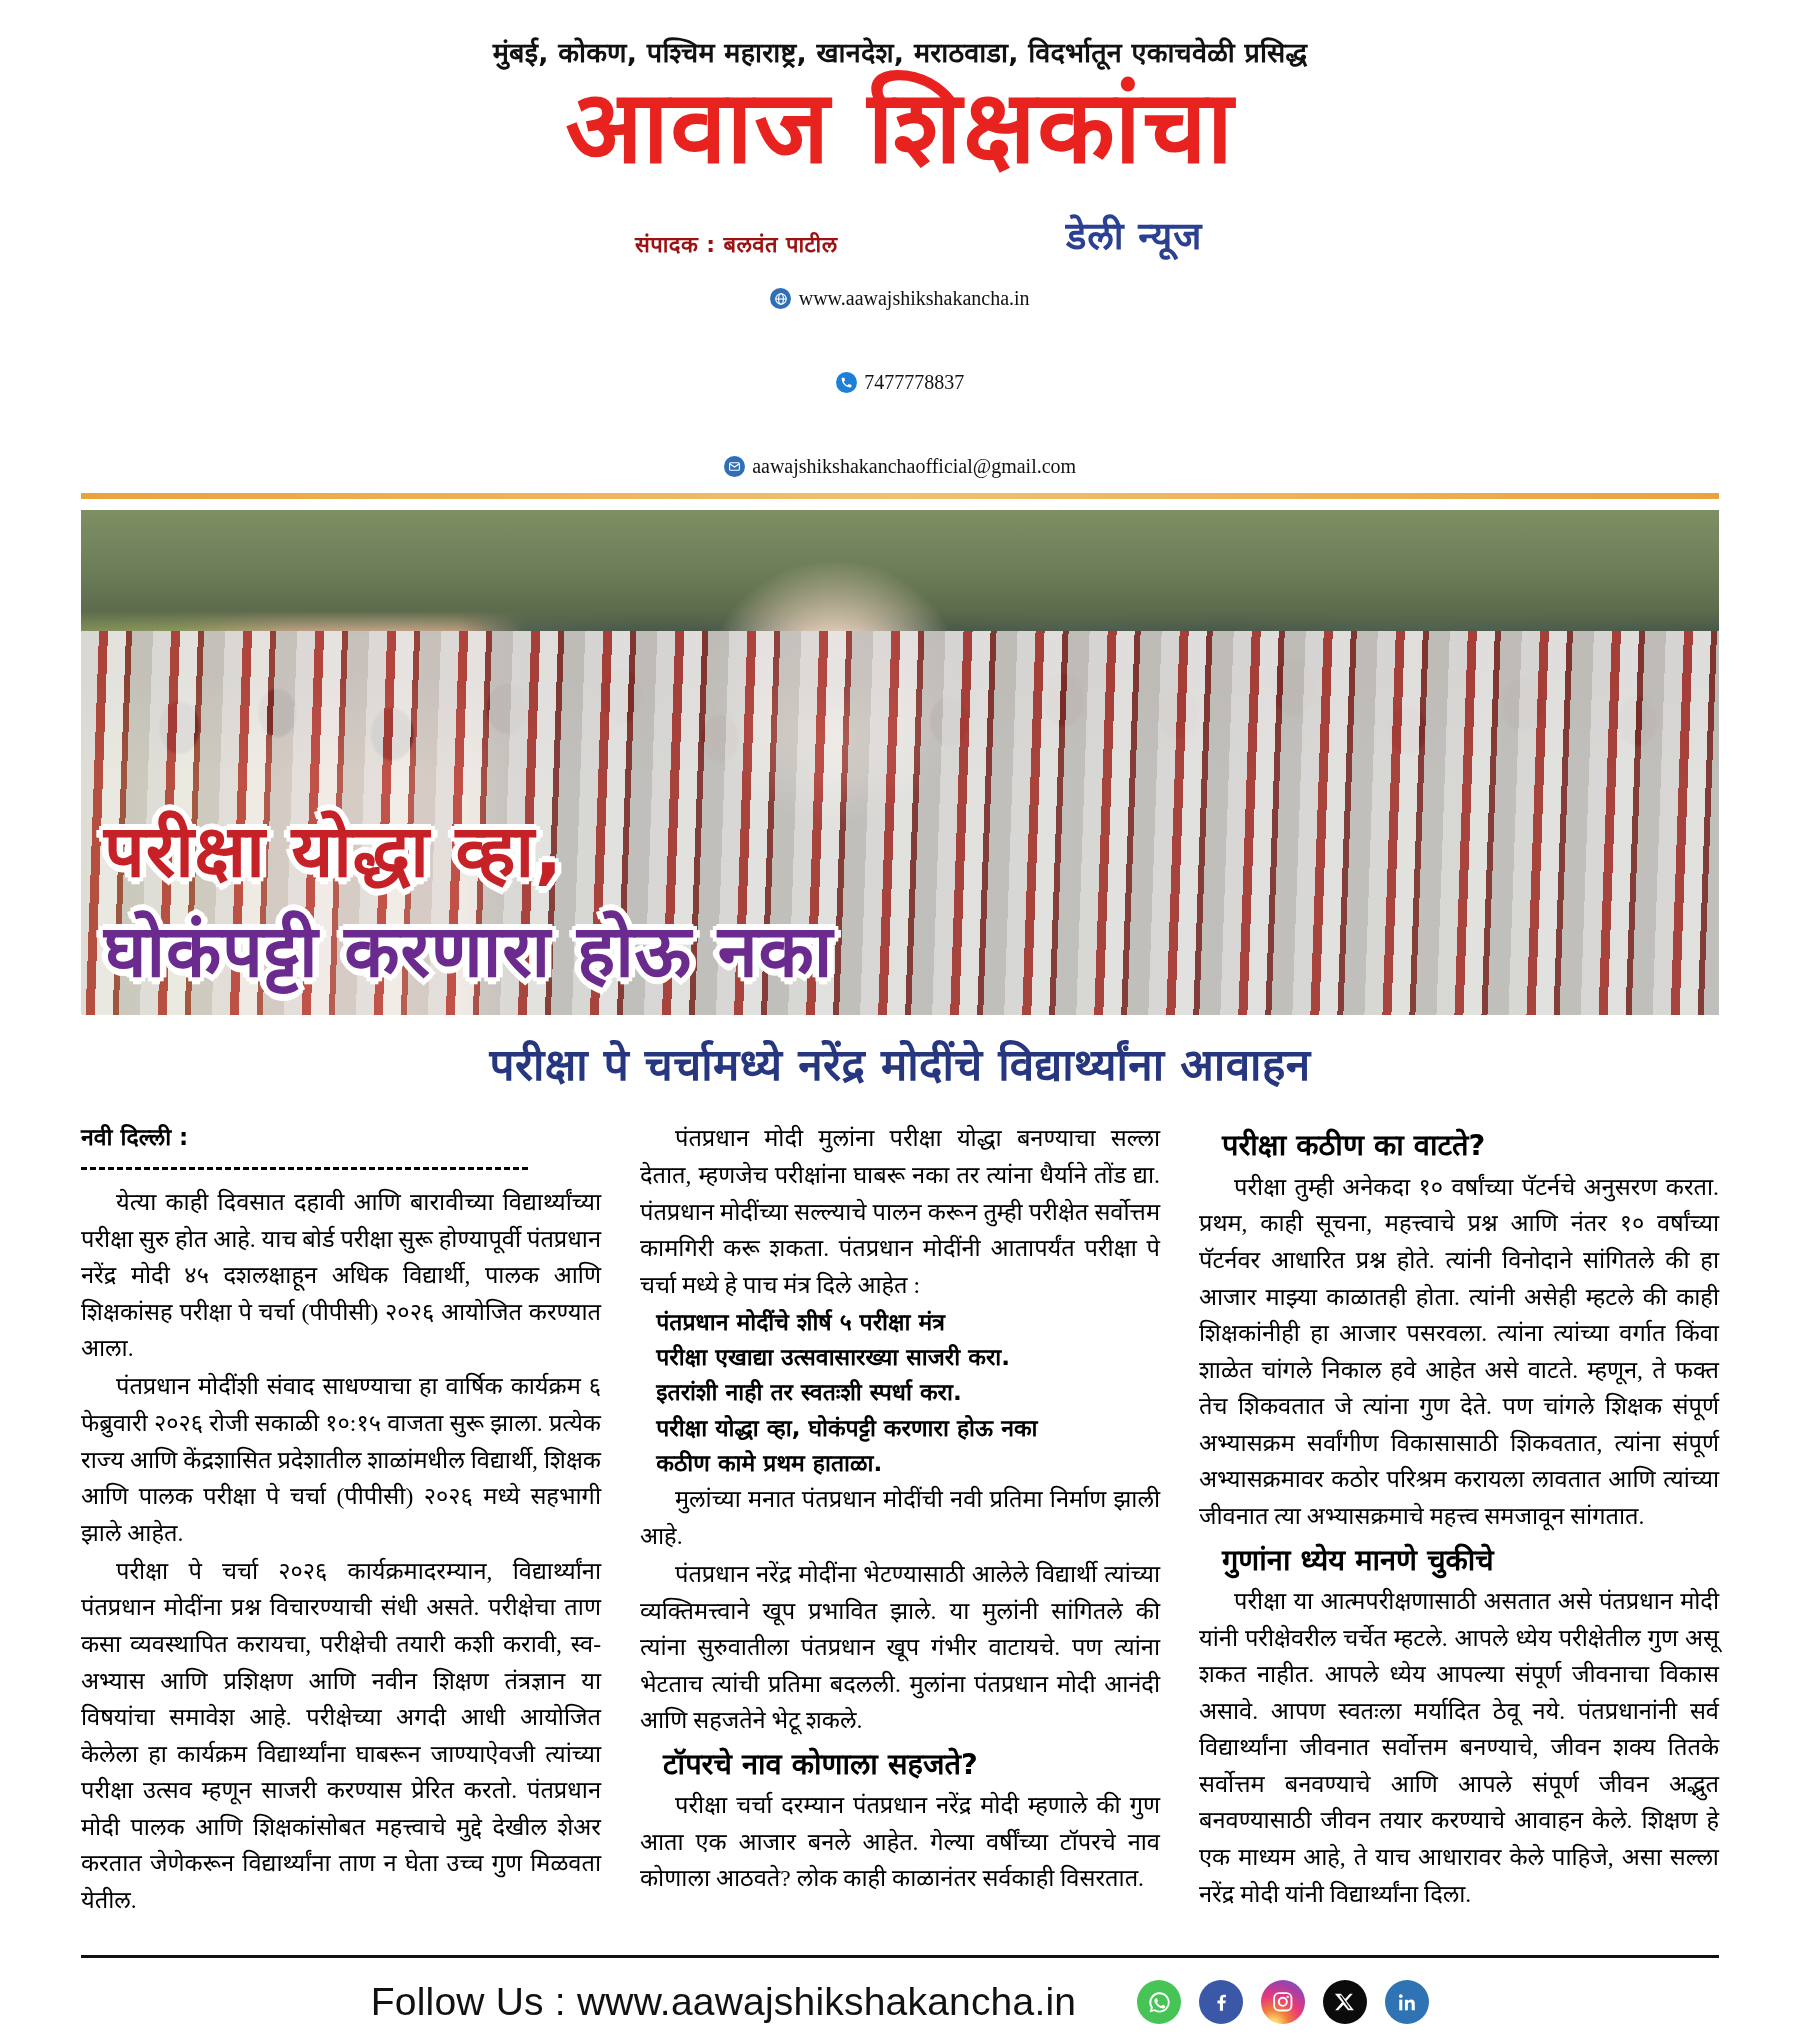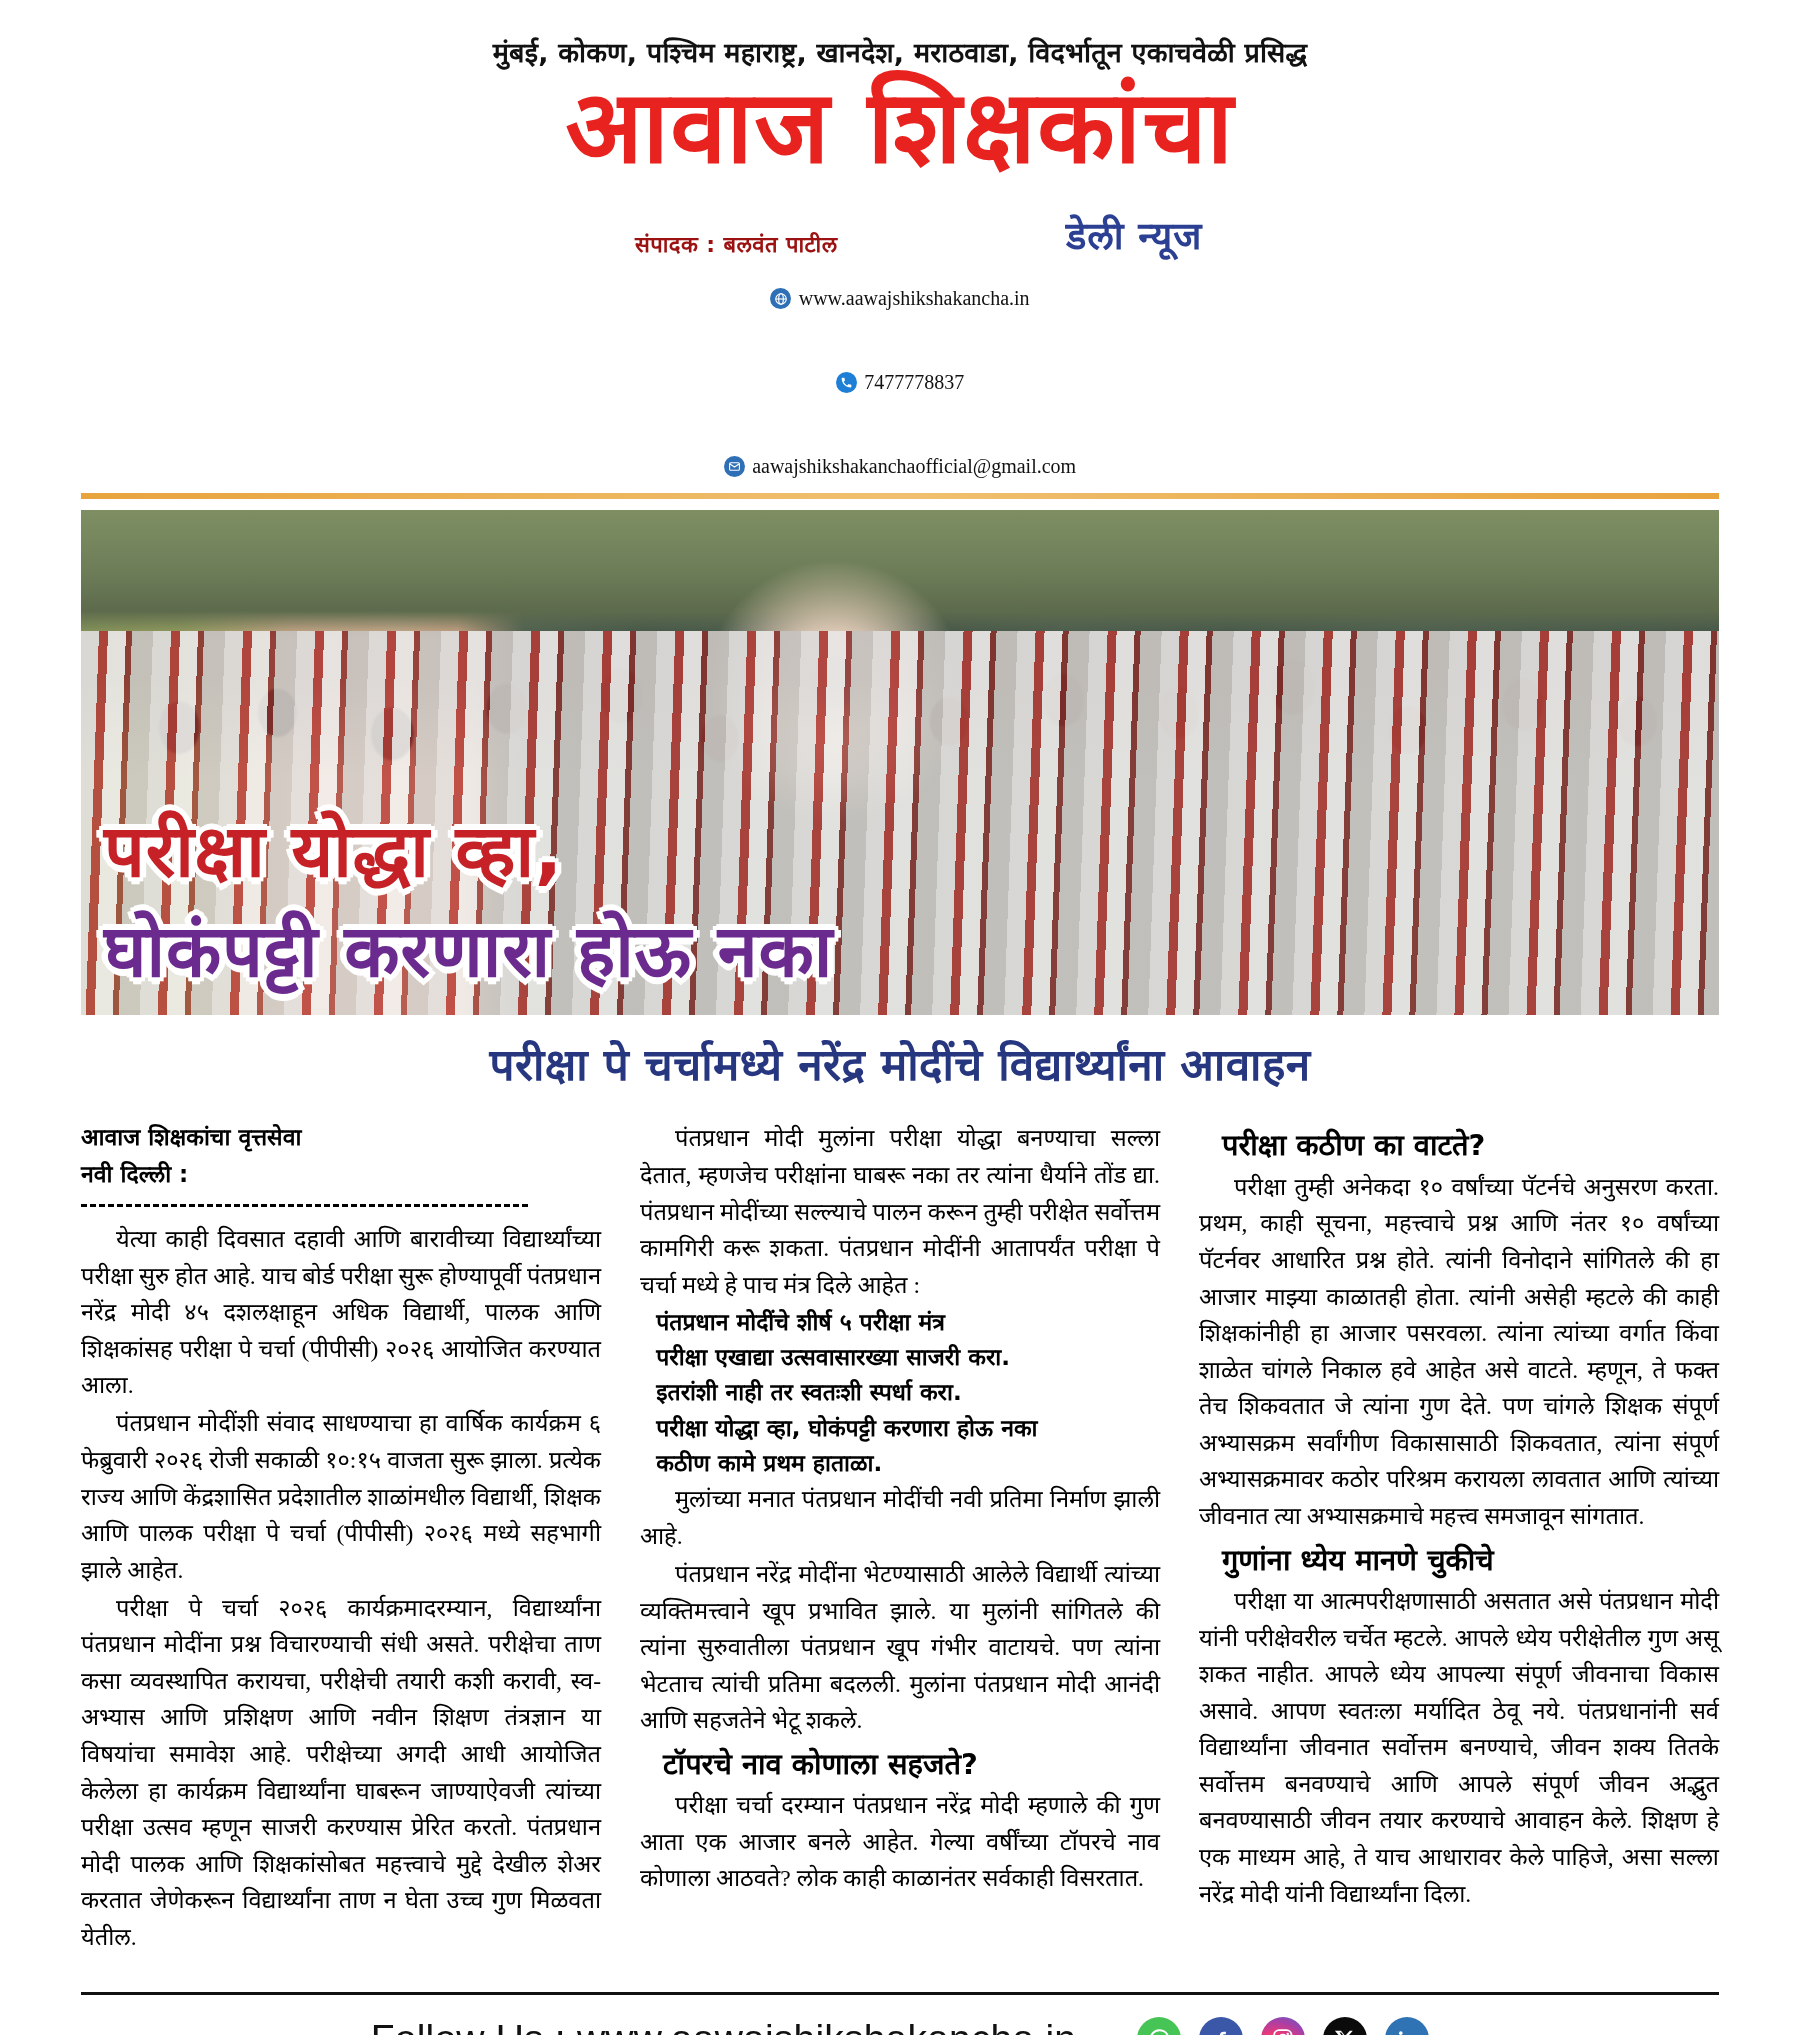--- a/index.html
+++ b/index.html
@@ -351,21 +351,20 @@
       <span class="hl hl1">परीक्षा योद्धा व्हा,</span>
       <span class="hl hl2">घोकंपट्टी करणारा होऊ नका</span>
     </div>
   </section>
 
   <h2 class="subheadline">परीक्षा पे चर्चामध्ये नरेंद्र मोदींचे विद्यार्थ्यांना आवाहन</h2>
 
   <section class="article">
 
     <div class="col">
-      <div class="byline">आवाज शिक्षकांचा वृत्तसेवा</div>
       <div class="byline">नवी दिल्ली :</div>
       <hr class="dashrule">
       <p class="body">येत्या काही दिवसात दहावी आणि बारावीच्या विद्यार्थ्यांच्या परीक्षा सुरु होत आहे. याच बोर्ड परीक्षा सुरू होण्यापूर्वी पंतप्रधान नरेंद्र मोदी ४५ दशलक्षाहून अधिक विद्यार्थी, पालक आणि शिक्षकांसह परीक्षा पे चर्चा (पीपीसी) २०२६ आयोजित करण्यात आला.</p>
       <p class="body">पंतप्रधान मोदींशी संवाद साधण्याचा हा वार्षिक कार्यक्रम ६ फेब्रुवारी २०२६ रोजी सकाळी १०:१५ वाजता सुरू झाला. प्रत्येक राज्य आणि केंद्रशासित प्रदेशातील शाळांमधील विद्यार्थी, शिक्षक आणि पालक परीक्षा पे चर्चा (पीपीसी) २०२६ मध्ये सहभागी झाले आहेत.</p>
       <p class="body">परीक्षा पे चर्चा २०२६ कार्यक्रमादरम्यान, विद्यार्थ्यांना पंतप्रधान मोदींना प्रश्न विचारण्याची संधी असते. परीक्षेचा ताण कसा व्यवस्थापित करायचा, परीक्षेची तयारी कशी करावी, स्व-अभ्यास आणि प्रशिक्षण आणि नवीन शिक्षण तंत्रज्ञान या विषयांचा समावेश आहे. परीक्षेच्या अगदी आधी आयोजित केलेला हा कार्यक्रम विद्यार्थ्यांना घाबरून जाण्याऐवजी त्यांच्या परीक्षा उत्सव म्हणून साजरी करण्यास प्रेरित करतो. पंतप्रधान मोदी पालक आणि शिक्षकांसोबत महत्त्वाचे मुद्दे देखील शेअर करतात जेणेकरून विद्यार्थ्यांना ताण न घेता उच्च गुण मिळवता येतील.</p>
     </div>
 
     <div class="col">
       <p class="body">पंतप्रधान मोदी मुलांना परीक्षा योद्धा बनण्याचा सल्ला देतात, म्हणजेच परीक्षांना घाबरू नका तर त्यांना धैर्याने तोंड द्या. पंतप्रधान मोदींच्या सल्ल्याचे पालन करून तुम्ही परीक्षेत सर्वोत्तम कामगिरी करू शकता. पंतप्रधान मोदींनी आतापर्यंत परीक्षा पे चर्चा मध्ये हे पाच मंत्र दिले आहेत :</p>
       <p class="mantra">पंतप्रधान मोदींचे शीर्ष ५ परीक्षा मंत्र</p>

